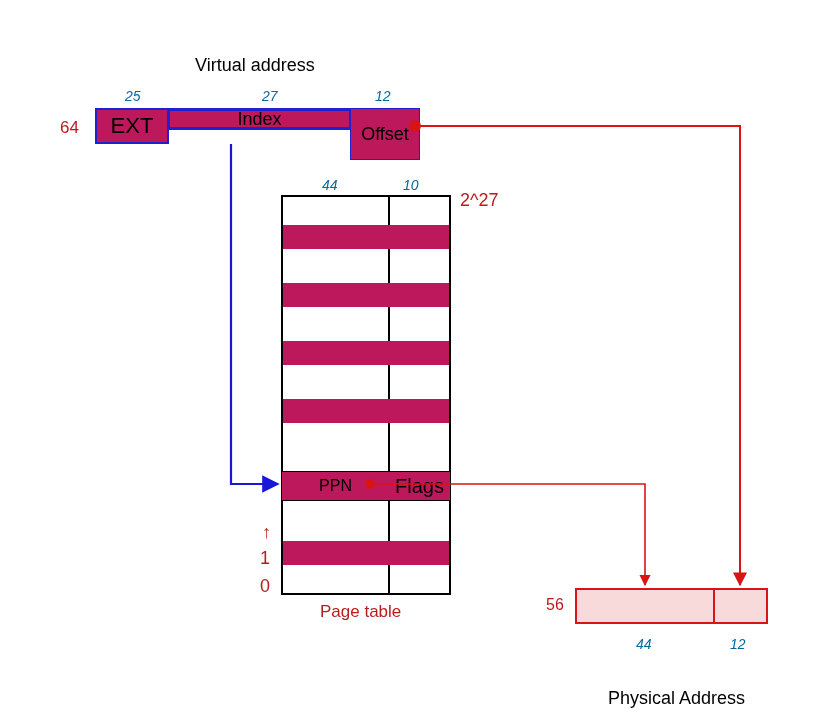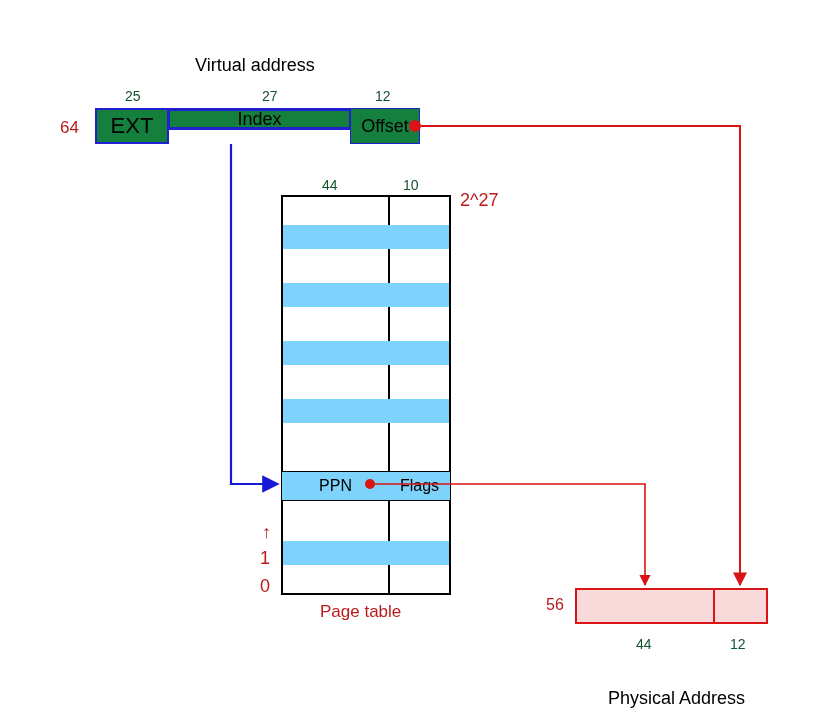--- a/index.html
+++ b/index.html
@@ -13,36 +13,37 @@
   }
   .label {
     position: absolute;
     font-size: 16px;
     color: #b91c1c;
     white-space: nowrap;
   }
   .small-label {
     position: absolute;
     font-size: 14px;
-    color: #14532d;
+    color: #0369a1;
     white-space: nowrap;
+    font-style: italic;
   }
   .title-label {
     position: absolute;
     font-size: 18px;
     color: #000;
     white-space: nowrap;
   }
   .box {
     position: absolute;
     box-sizing: border-box;
   }
   
   .va-field {
-    background: #15803d;
+    background: #be185d;
     border: 2px solid #2020d0;
     display: flex;
     align-items: center;
     justify-content: center;
     font-size: 18px;
     color: #000;
   }
   .va-ext { font-size: 22px; }
   .thin-blue-border { border-width: 1.5px; }
   
@@ -50,21 +51,21 @@
     border: 2px solid #000;
     background: #fff;
   }
   .pt-divider {
     position: absolute;
     width: 2px;
     background: #000;
   }
   .pt-row {
     position: absolute;
-    background: #7dd3fc;
+    background: #be185d;
     left: 0;
     right: 0;
     height: 24px;
   }
   .pt-row-border {
     border: 1.5px solid #000;
   }
   
   .pa-field {
     background: #f9dada;
@@ -91,40 +92,40 @@
 <div class="small-label" style="left:375px; top:88px;">12</div>
 
 <div class="label" style="left:60px; top:118px; font-size:17px;">64</div>
 
 <div class="box va-field va-ext" style="left:95px; top:108px; width:74px; height:36px;">
   <span>EXT</span>
 </div>
 <div class="box va-field" style="left:167px; top:108px; width:185px; height:22px; border-width:3px;">
   <span>Index</span>
 </div>
-<div class="box va-field thin-blue-border" style="left:350px; top:108px; width:70px; height:36px;">
+<div class="box va-field thin-blue-border" style="left:350px; top:108px; width:70px; height:52px;">
   <span>Offset</span>
 </div>
 
 <div class="small-label" style="left:322px; top:177px;">44</div>
 <div class="small-label" style="left:403px; top:177px;">10</div>
 <div class="label" style="left:460px; top:190px; font-size:18px;">2^27</div>
 
 <div class="box pt-outer" style="left:281px; top:195px; width:170px; height:400px;">
 
   <div class="pt-divider" style="left:105px; top:0; bottom:0;"></div>
 
   <div class="pt-row" style="top:28px;"></div>
   <div class="pt-row" style="top:86px;"></div>
   <div class="pt-row" style="top:144px;"></div>
   <div class="pt-row" style="top:202px;"></div>
 
   <div class="pt-row pt-row-border" style="top:274px; left:-2px; right:-2px; height:28px; display:flex;">
     <div style="flex:0 0 107px; display:flex;align-items:center;justify-content:center;font-size:16px;">PPN</div>
-    <div style="flex:1; display:flex;align-items:center;justify-content:center;font-size:16px;">Flags</div>
+    <div style="flex:1; display:flex;align-items:center;justify-content:center;font-size:20px;">Flags</div>
   </div>
 
   <div class="pt-row" style="top:344px;"></div>
 </div>
 
 <div class="label" style="left:262px; top:522px; font-size:18px;">↑</div>
 <div class="label" style="left:260px; top:548px; font-size:18px;">1</div>
 <div class="label" style="left:260px; top:576px; font-size:18px;">0</div>
 
 <div class="label" style="left:320px; top:602px; font-size:17px;">Page table</div>

